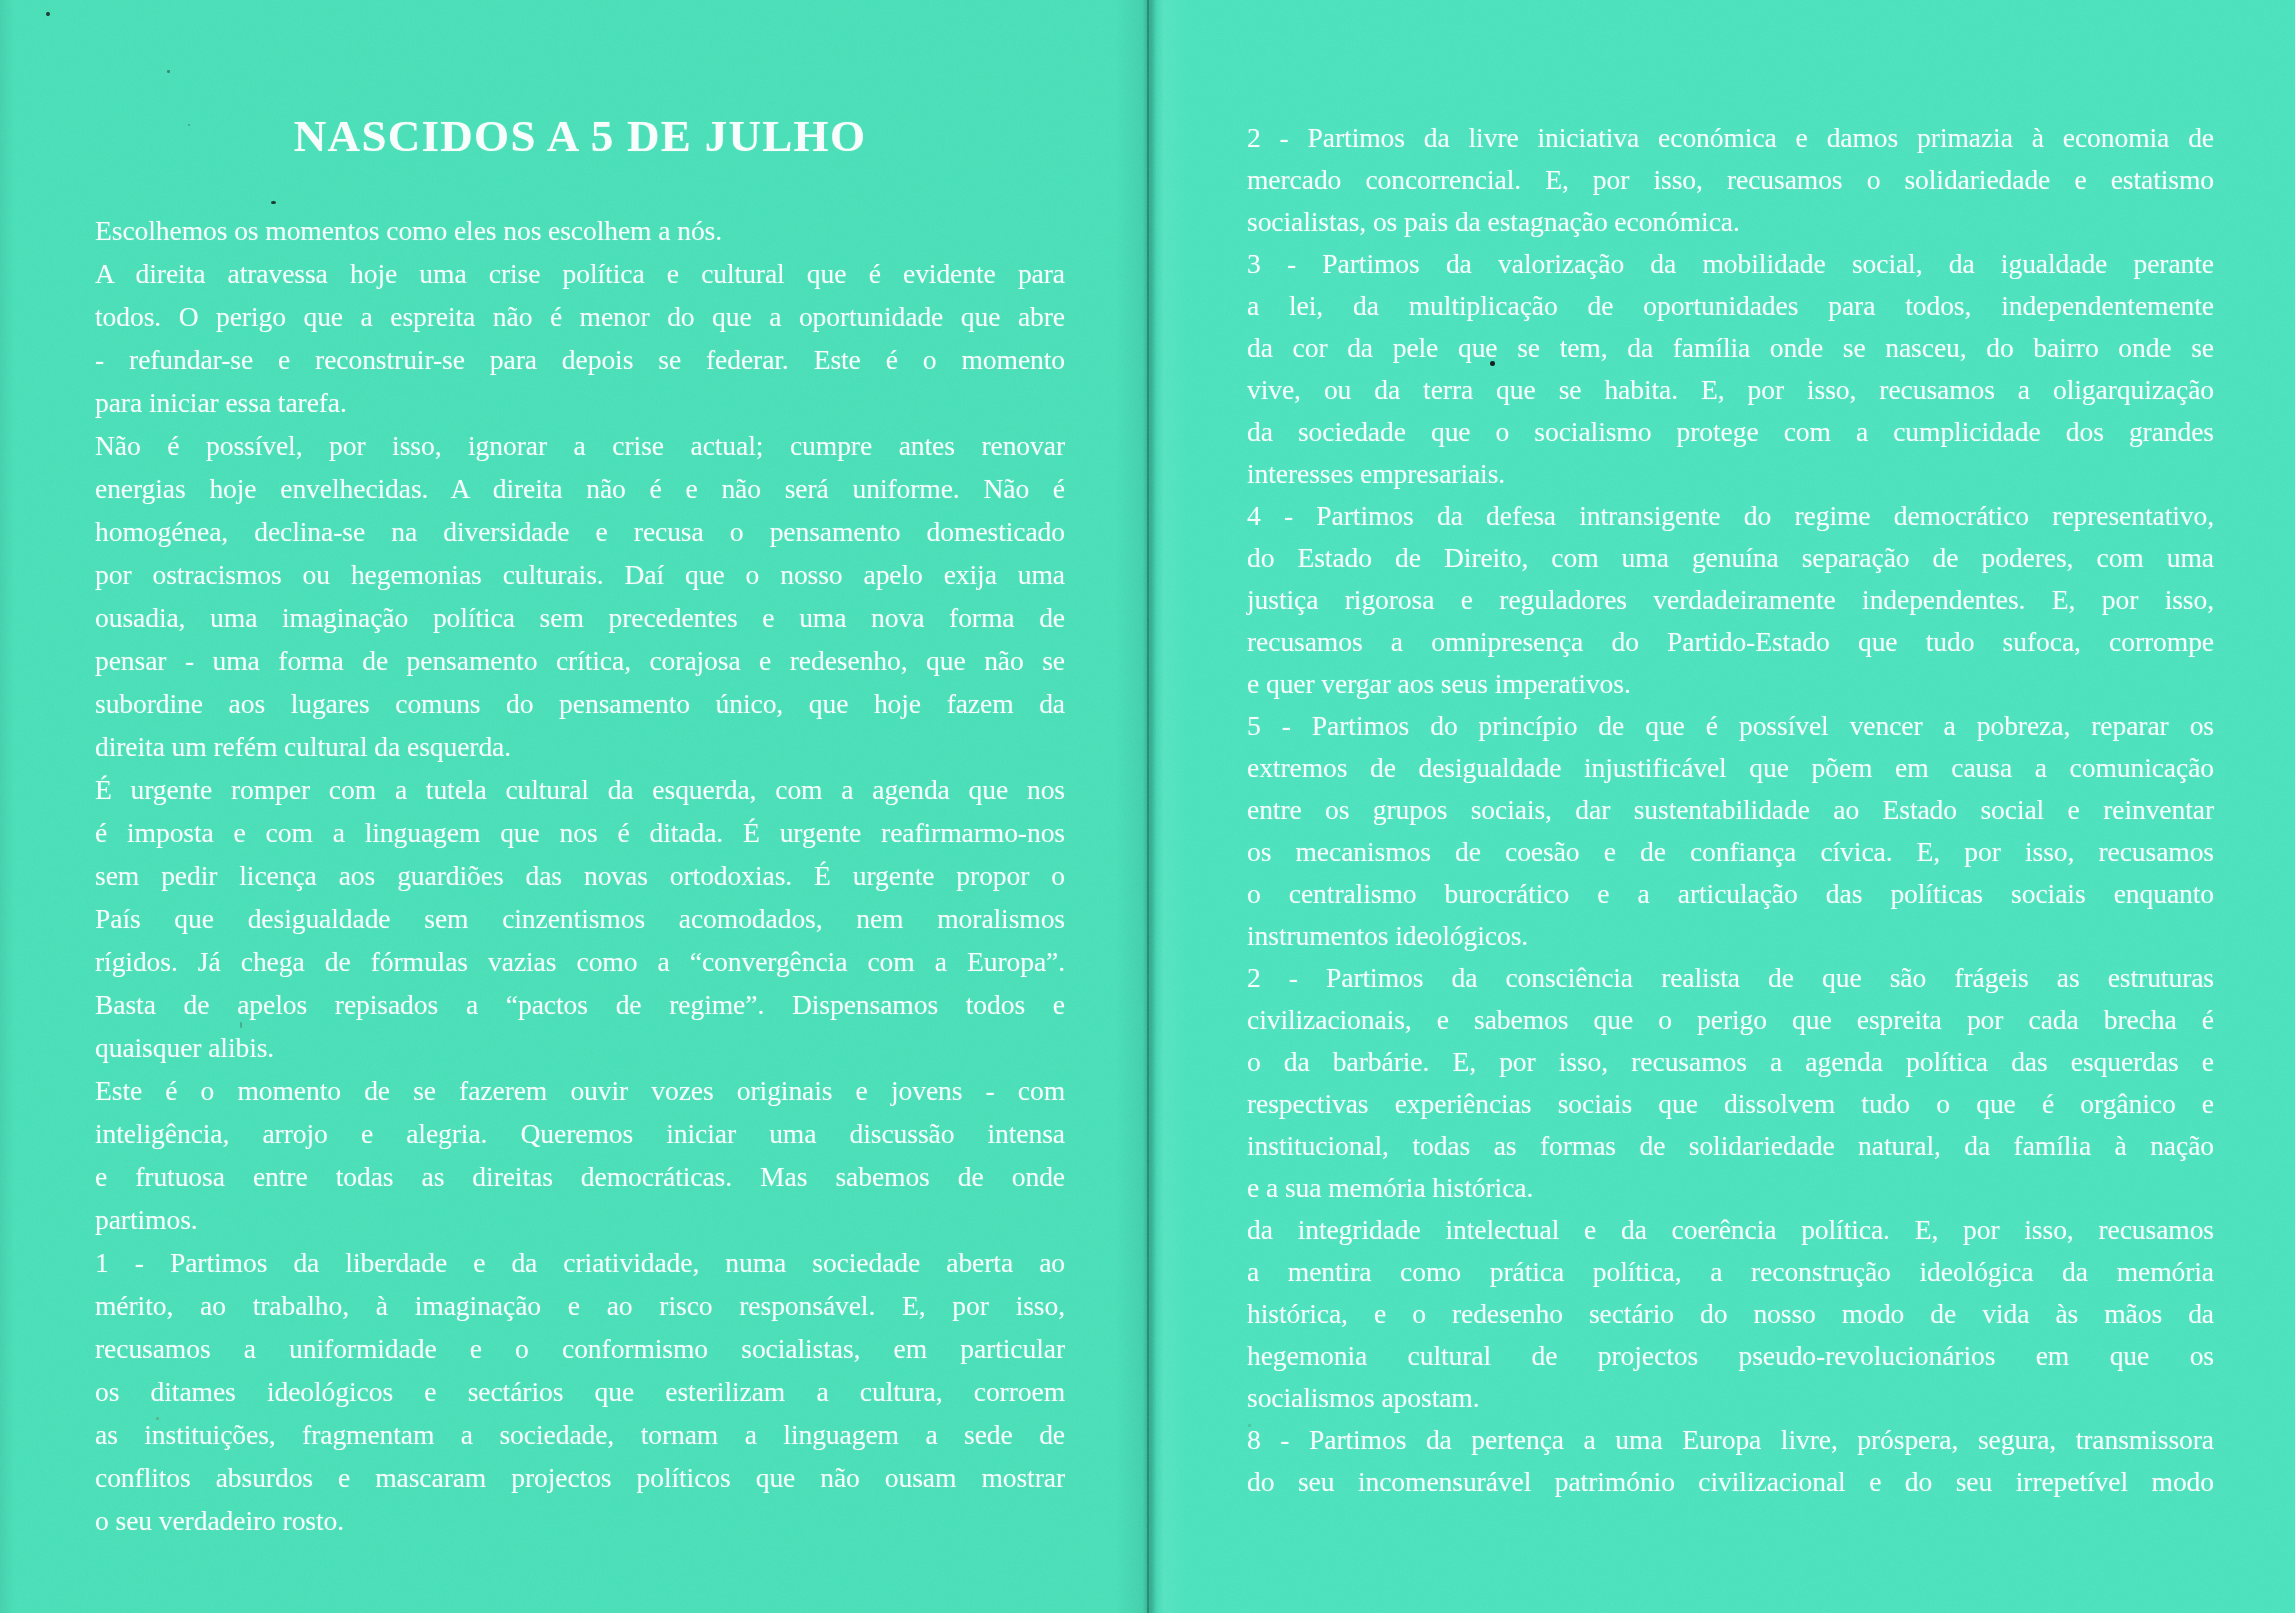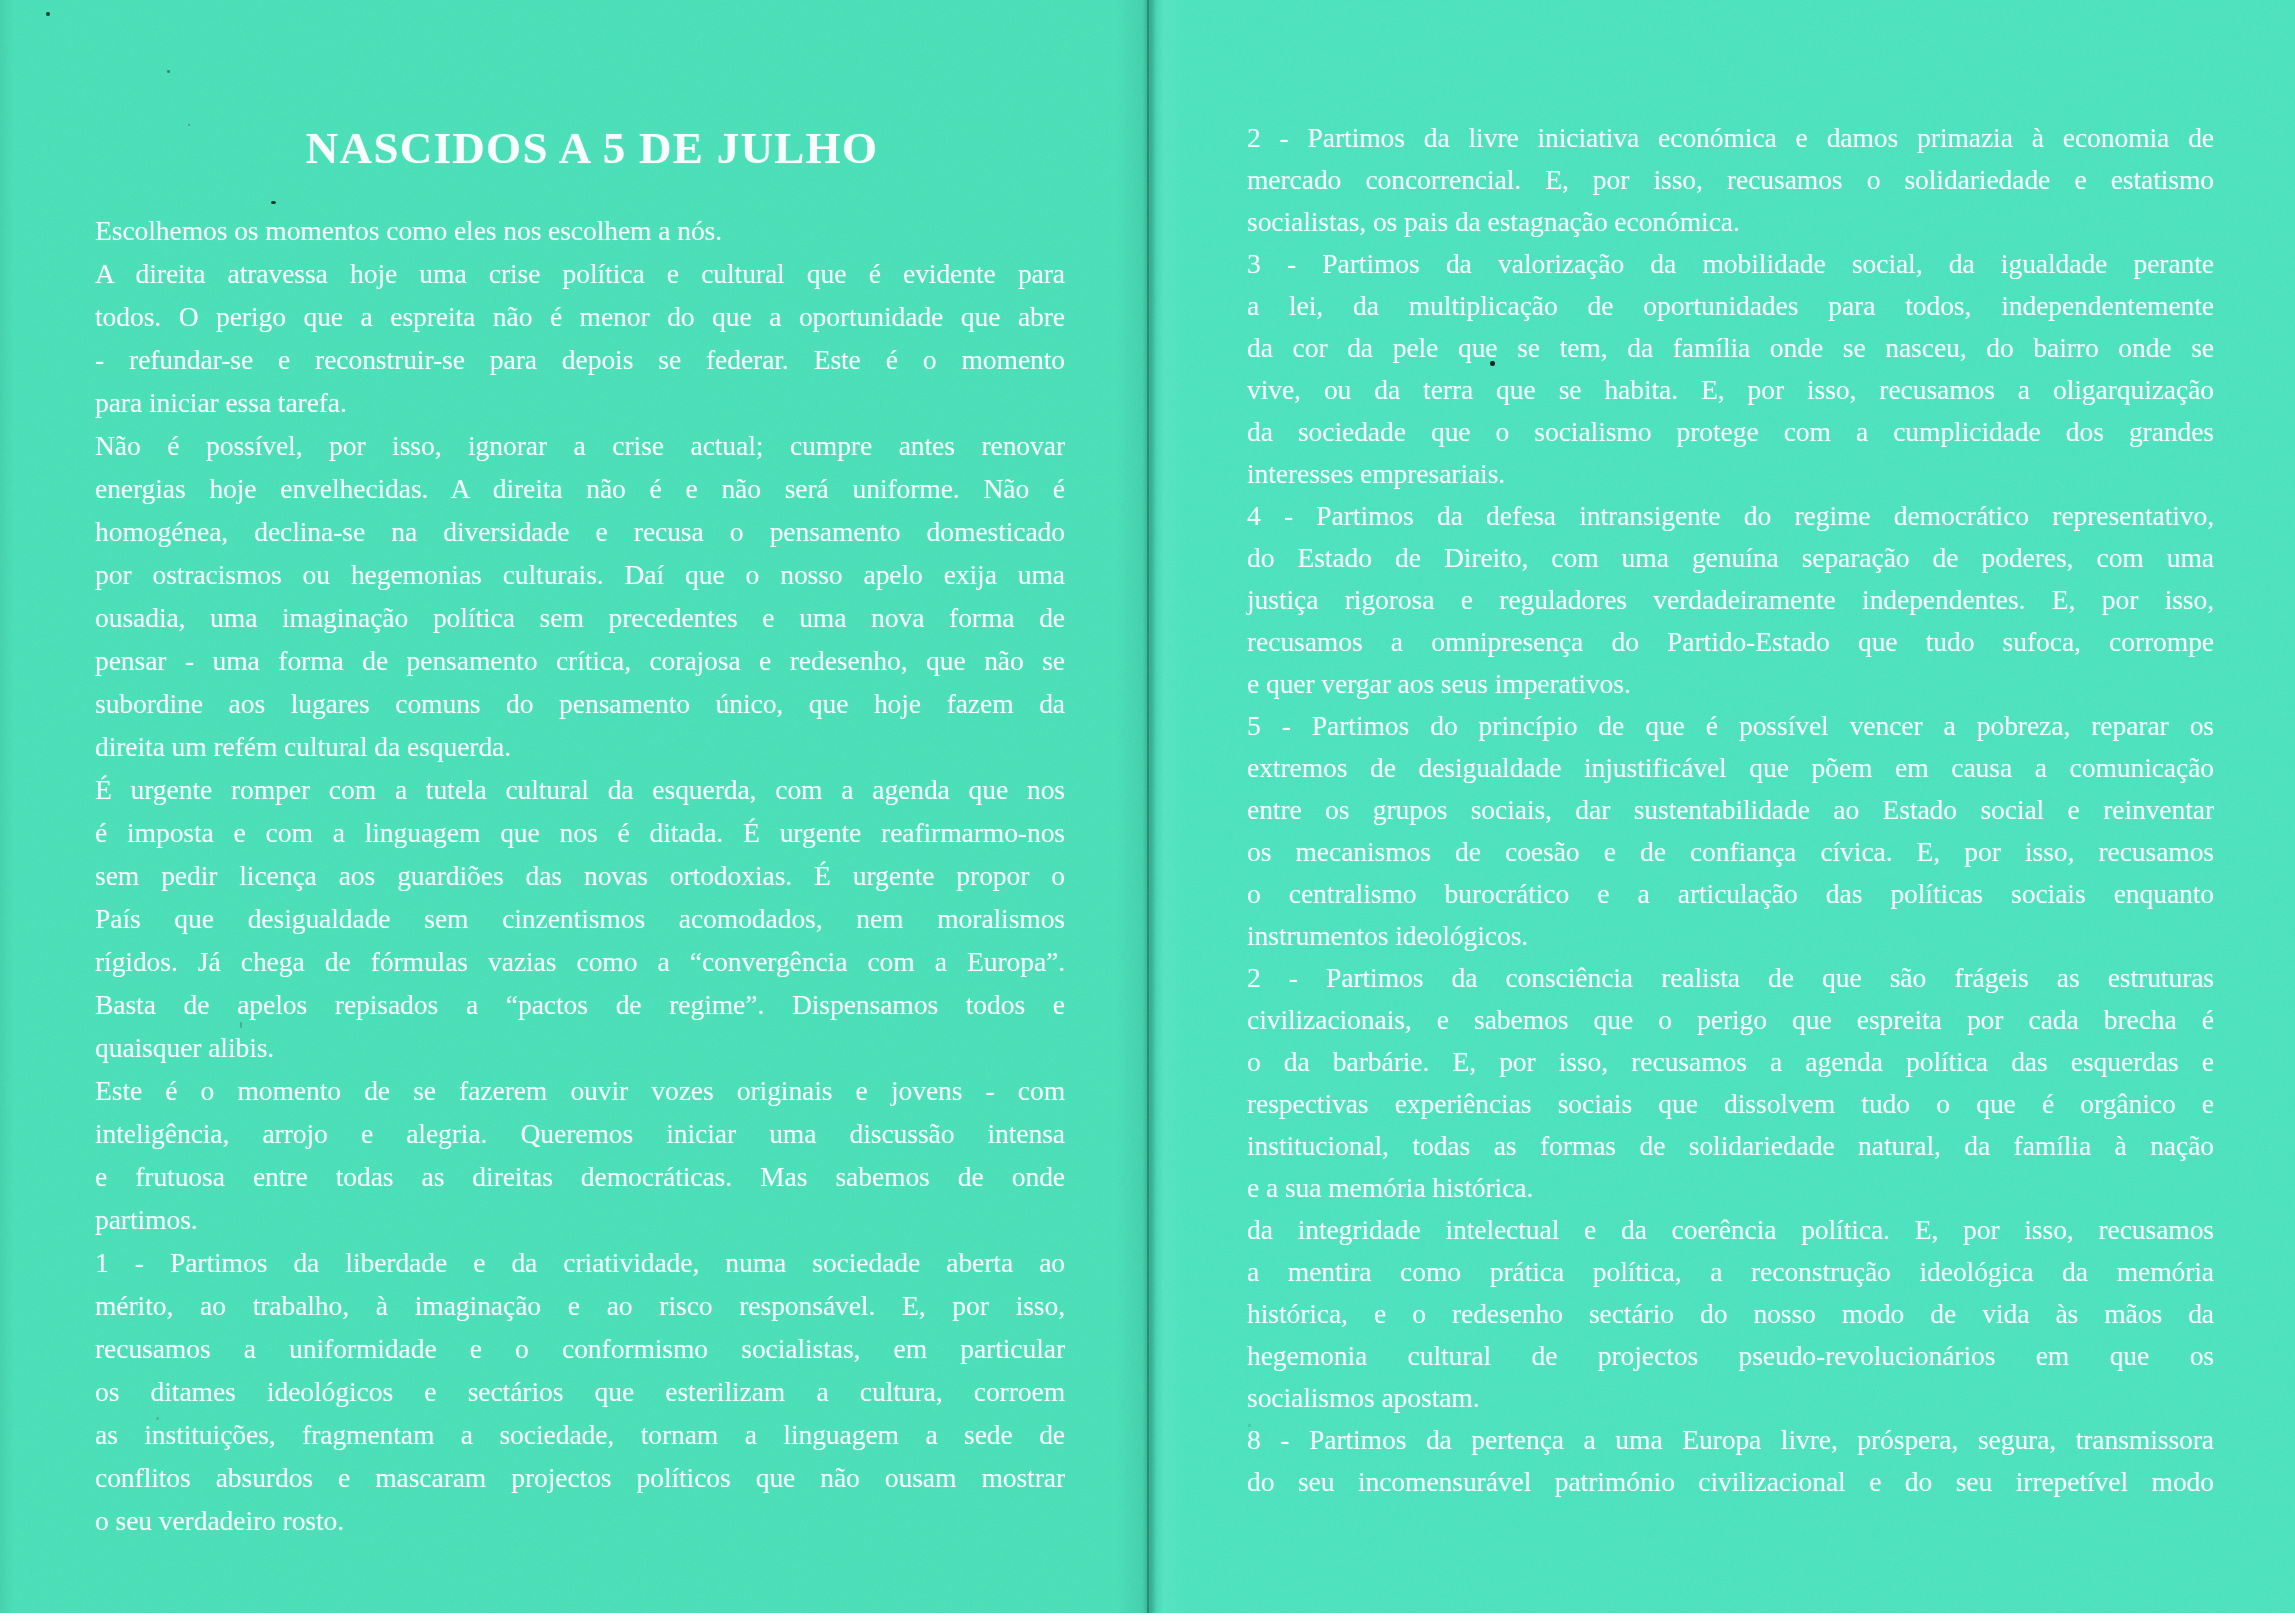--- a/index.html
+++ b/index.html
@@ -16,21 +16,21 @@
   }
   .page { position: absolute; top: 0; height: 1621px; }
   .page.left  { left: 0; width: 1149px; background: var(--paper-left, #3cdcb2); }
   .page.right { left: 1149px; width: 1146px; background: var(--paper-right, #3fdfb8); padding-left: 12px; }
   .page.left::before { 
     content: ""; position: absolute; inset: 0;
     background: linear-gradient(90deg, rgba(0,70,55,0.10) 0px, rgba(0,70,55,0) 14.4px);
   }
   .doc-title {
     position: absolute; left: 95px; top: 110px; width: 970px;
-    margin: 12px; text-align: center;
+    margin: 0; text-align: center;
     font-size: 45px; font-weight: bold; letter-spacing: 1.3px;
     color: var(--ink, #ffffff); opacity: 0.96;
     text-shadow: 0 0 1.3px rgba(255,255,255,0.35);
   }
   .body-col { position: absolute; color: var(--ink, #ffffff); }
   .page.left  .body-col { left: 95px; top: 209px; width: 970px; font-family: Liberation Serif, serif; }
   .page.right .body-col { left: 98px; top: 117px; width: 967px; }
   .line {
     font-size: 27.6px;
     letter-spacing: -0.1px;

